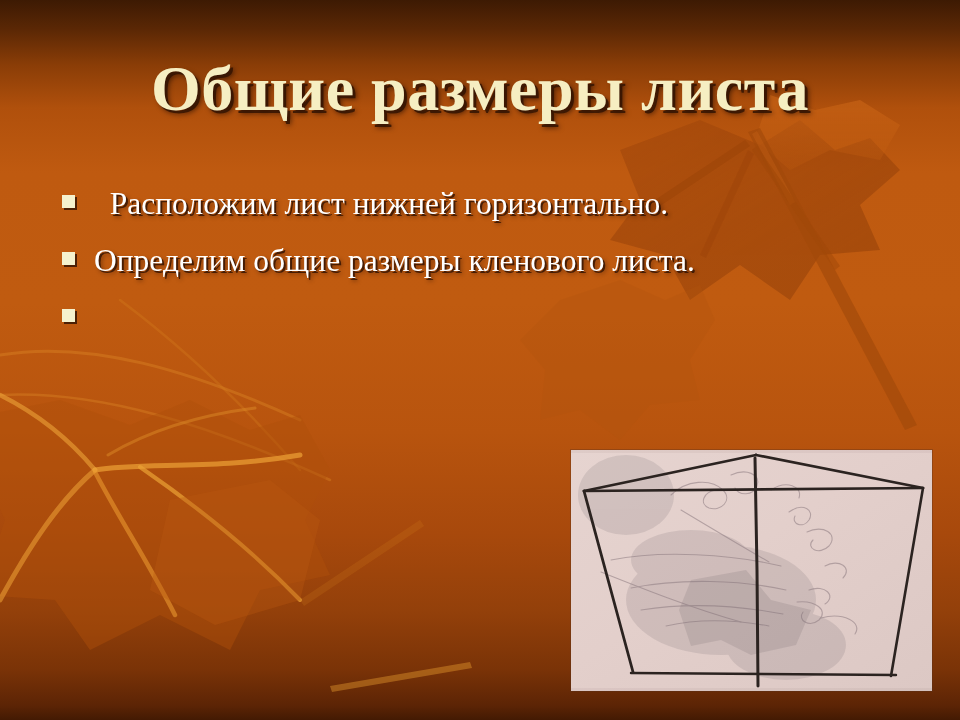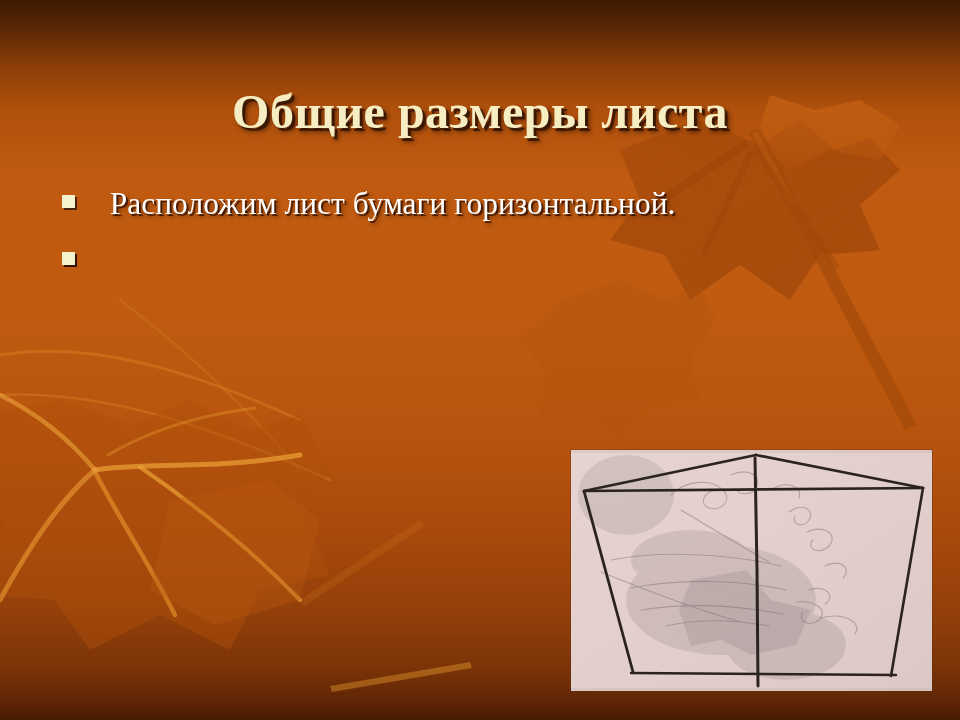--- a/index.html
+++ b/index.html
@@ -37,28 +37,27 @@
     pointer-events: none;
   }
 
   
   .title {
     position: absolute;
     left: 0;
     top: 52px;
     width: 960px;
     text-align: center;
-    font-size: 48px;
+    font-size: 64px;
     font-weight: bold;
     color: #f6eec2;
     letter-spacing: 0.5px;
     text-shadow: 3px 3px 0 rgba(52,20,2,0.85),
                  4px 4px 5px rgba(30,10,0,0.6);
     white-space: nowrap;
-    margin-top: 32px;
   }
 
   
   .bullets {
     position: absolute;
     left: 56px;
     top: 178px;
     width: 830px;
   }
   .bullet-row {
@@ -174,25 +173,26 @@
 
     <rect x="0" y="0" width="960" height="720" fill="none"></rect>
   </svg>
 
   <div class="title">Общие размеры листа</div>
 
   <div class="bullets">
 
     <div class="bullet-row b1">
       <span class="bullet-marker"></span>
-      <span class="bullet-text">  Расположим лист бумаги горизонтальной.</span>
+      <span class="bullet-text">  Расположим лист нижней горизонтально.</span>
     </div>
 
     <div class="bullet-row b2">
       <span class="bullet-marker"></span>
+      <span class="bullet-text">Определим общие размеры кленового листа.</span>
     </div>
 
     <div class="bullet-row b3">
       <span class="bullet-marker"></span>
     </div>
 
   </div>
 
   <div class="photo">
     <svg width="361" height="241" viewBox="0 0 361 241" xmlns="http://www.w3.org/2000/svg">

